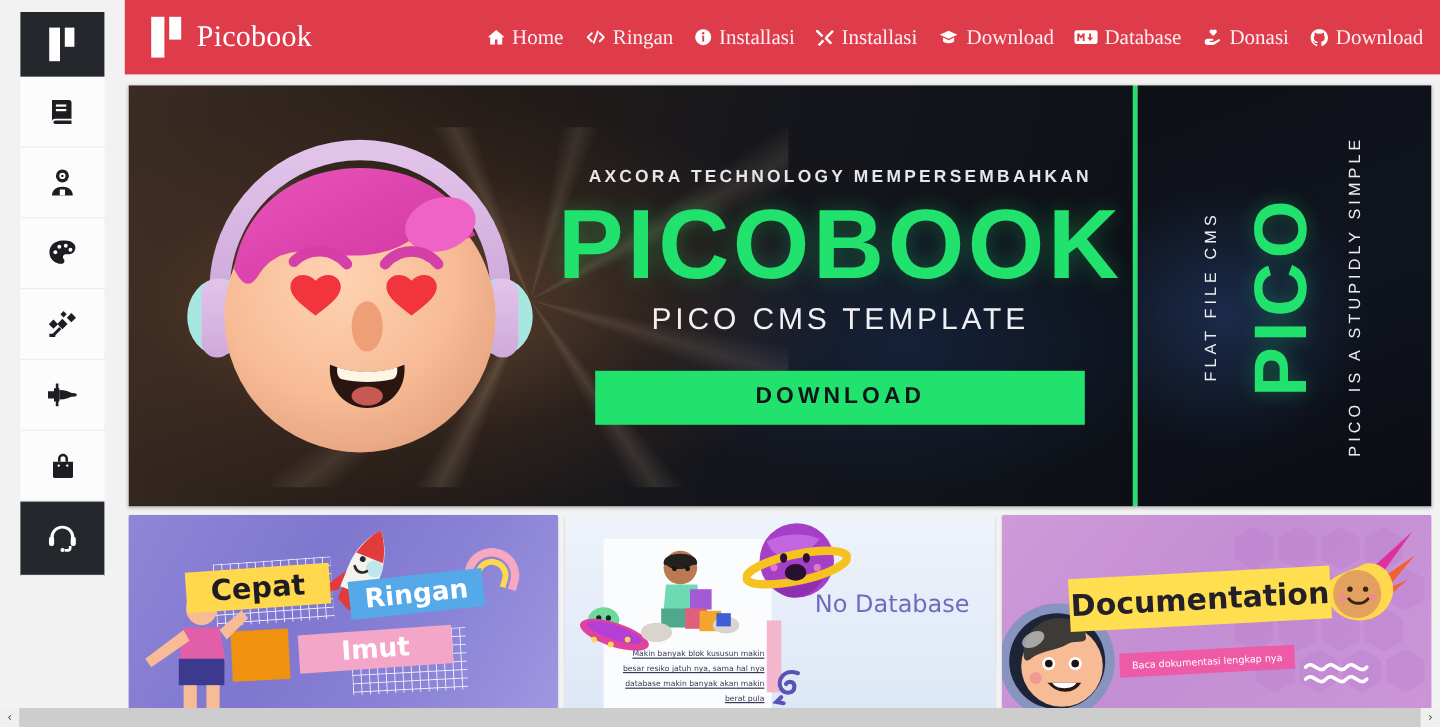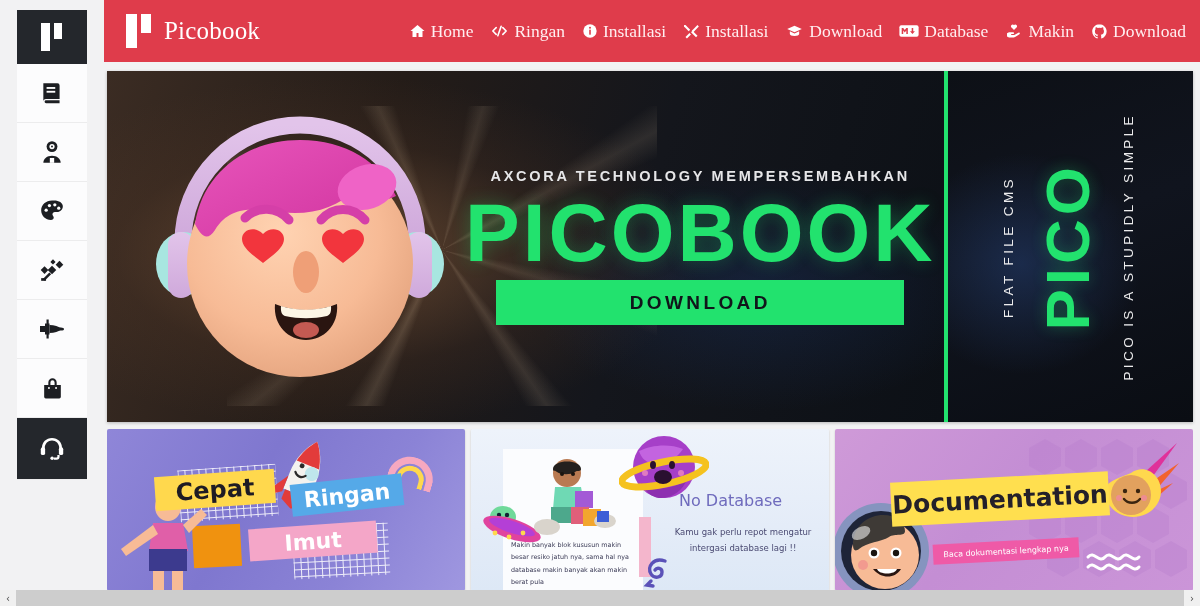--- a/index.html
+++ b/index.html
@@ -174,29 +174,29 @@
     content:""; position: absolute; left: 2px; top: 2px; right: 2px; bottom: 0;
     border-radius: 40px 40px 0 0; border: 5px solid #ffd84d; border-bottom: none;
   }
   .rocket { position: absolute; left: 170px; top: 8px; transform: rotate(22deg); }
   .fig-1 { position: absolute; left: 6px; top: 62px; }
   
   .card-2 { background: linear-gradient(180deg,#eef3fb 0%,#e4ecf8 60%,#dde8f6 100%); }
   .c2-paper { position: absolute; left: 32px; top: 20px; width: 140px; height: 142px; background: #fbfcfe; }
   .c2-title {
     position: absolute; left: 208px; top: 62px; color: #6f6bbd;
-    font-family: "DejaVu Sans", sans-serif; font-size: 16px; font-weight: 400; text-align: right;
+    font-family: "DejaVu Sans", sans-serif; font-size: 20px; font-weight: 400; text-align: right;
   }
   .c2-caption {
     position: absolute; left: 196px; top: 96px; width: 152px; text-align: center;
     color: #4a4a72; font-family: "DejaVu Sans", sans-serif; font-size: 8.5px; line-height: 1.85;
   }
   .c2-body {
-    position: absolute; left: 40px; top: 110px; width: 126px; text-align: left;
-    color: #3a3a55; font-family: "DejaVu Sans", sans-serif; font-size: 6.4px; line-height: 1.95;
+    position: absolute; left: 40px; top: 110px; width: 126px; text-align: right;
+    color: #3a3a55; font-family: "DejaVu Sans", sans-serif; font-size: 6.4px; line-height: 1.95; text-decoration: underline;
   }
   .planet { position: absolute; left: 148px; top: 2px; }
   .ufo { position: absolute; left: 10px; top: 74px; }
   .kid { position: absolute; left: 60px; top: 28px; }
   .pink-strip { position: absolute; left: 168px; top: 88px; width: 12px; height: 60px; background: #f4b6cc; }
   .squiggle-2 { position: absolute; left: 172px; top: 126px; }
   
   .card-3 { background: linear-gradient(130deg,#cf9ad8 0%,#c48ed4 45%,#cb95d8 100%); }
   .hexes { position: absolute; right: 0; top: 0; width: 168px; height: 162px; opacity: .5; }
   .b-doc {
@@ -405,21 +405,21 @@
         <span>Database</span>
       </a>
 
       <a class="nav-link" href="#">
         <span>
           <svg width="18" height="16" viewBox="0 0 24 24" fill="#fff">
             <path d="M12 3c-1.1-1.1-3-1-4 .2-.9 1.1-.7 2.7.3 3.7L12 10.5l3.7-3.6c1-1 1.2-2.6.3-3.7C15 2 13.1 1.9 12 3z"></path>
             <path d="M1.5 15.5l3-1.5h6.3c.8 0 1.4.6 1.4 1.3s-.6 1.2-1.4 1.2H7.8v1.6h3.4c.7 0 1.3-.2 1.9-.5l5.6-3c.9-.5 2 .2 2 1.2 0 .4-.2.8-.6 1.1l-6.5 4.2c-.6.4-1.3.6-2 .6H4.5l-3-1.5z"></path>
           </svg>
         </span>
-        <span>Makin</span>
+        <span>Donasi</span>
       </a>
 
       <a class="nav-link" href="#">
         <span>
           <svg width="17" height="17" viewBox="0 0 24 24" fill="#fff">
               <path d="M12 1.7C6.3 1.7 1.7 6.3 1.7 12c0 4.6 3 8.4 7 9.8.5.1.7-.2.7-.5v-1.8c-2.8.6-3.4-1.3-3.4-1.3-.5-1.2-1.2-1.5-1.2-1.5-.9-.6.1-.6.1-.6 1 .1 1.6 1 1.6 1 .9 1.6 2.4 1.1 3 .9.1-.7.4-1.1.7-1.4-2.3-.3-4.7-1.1-4.7-5 0-1.1.4-2 1-2.7-.1-.3-.4-1.3.1-2.7 0 0 .8-.3 2.8 1a9.6 9.6 0 0 1 5 0c2-1.3 2.8-1 2.8-1 .5 1.4.2 2.4.1 2.7.6.7 1 1.6 1 2.7 0 3.9-2.4 4.7-4.6 5 .4.3.7.9.7 1.9v2.8c0 .3.2.6.7.5 4-1.4 7-5.2 7-9.8 0-5.7-4.6-10.3-10.3-10.3z"></path>
             </svg>
         </span>
         <span>Download</span>
       </a>
@@ -462,20 +462,21 @@
           <ellipse cx="171" cy="190" rx="13" ry="21" fill="#ef9f77"></ellipse>
           <path d="M140 222c20 8 42 8 62 0 2 22-14 36-31 36s-33-14-31-36z" fill="#2a1510"></path>
           <path d="M146 224c16 5 34 5 50 0 .5 6-1 9-4 10-14 3-28 3-42 0-3-1-4.5-4-4-10z" fill="#fdf6e6"></path>
           <ellipse cx="171" cy="248" rx="13" ry="8" fill="#c45a52"></ellipse>
         </svg>
       </div>
 
       <div class="hero-copy">
         <div class="kicker">AXCORA TECHNOLOGY MEMPERSEMBAHKAN</div>
         <div class="bigtitle">PICOBOOK</div>
+        <div class="subtitle">PICO CMS TEMPLATE</div>
         <button class="dl-btn">DOWNLOAD</button>
       </div>
     </div>
 
     <div class="hero-divider"></div>
 
     <div class="hero-right">
       <div class="vtext small">FLAT FILE CMS</div>
       <div class="vtext big">PICO</div>
       <div class="vtext small multi">PICO IS A STUPIDLY SIMPLE</div>
@@ -570,21 +571,20 @@
       </span>
 
       <span class="squiggle-2">
         <svg width="34" height="34" viewBox="0 0 34 34" fill="none" stroke="#5b52b8" stroke-width="3.4" stroke-linecap="round">
           <path d="M22 6c-12-4-18 6-14 13 3 5 11 4 11-2 0-4-5-5-7-2"></path>
           <path d="M8 26l-4 4 6 1"></path>
         </svg>
       </span>
 
       <div class="c2-title">No Database</div>
-      <div class="c2-caption">Kamu gak perlu repot mengatur intergasi database lagi !!</div>
       <div class="c2-body">Makin banyak blok kususun makin besar resiko jatuh nya, sama hal nya database makin banyak akan makin berat pula</div>
     </div>
 
     <div class="card card-3">
       <span class="hexes">
         <svg width="168" height="162" viewBox="0 0 168 162">
           <g fill="#b87fce" opacity=".75">
             <polygon points="20,10 36,19 36,37 20,46 4,37 4,19"></polygon>
             <polygon points="56,10 72,19 72,37 56,46 40,37 40,19"></polygon>
             <polygon points="92,10 108,19 108,37 92,46 76,37 76,19"></polygon>

